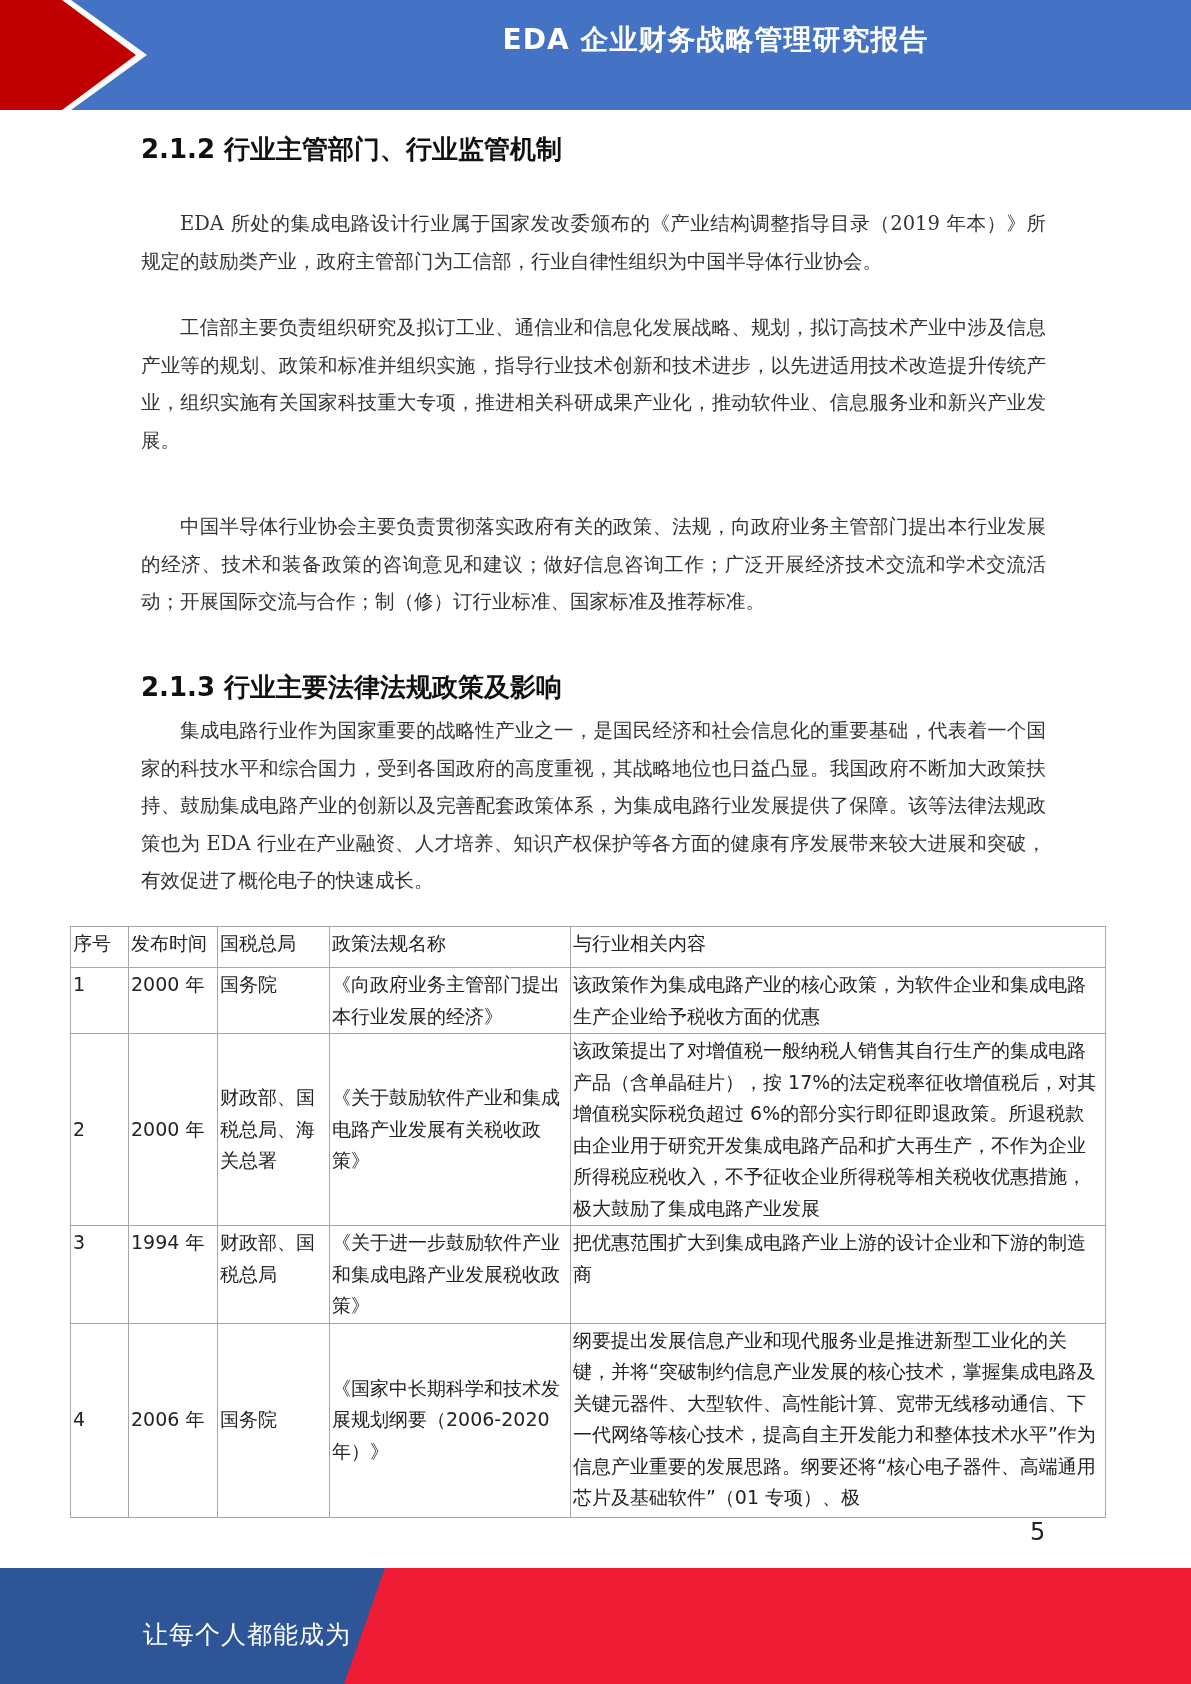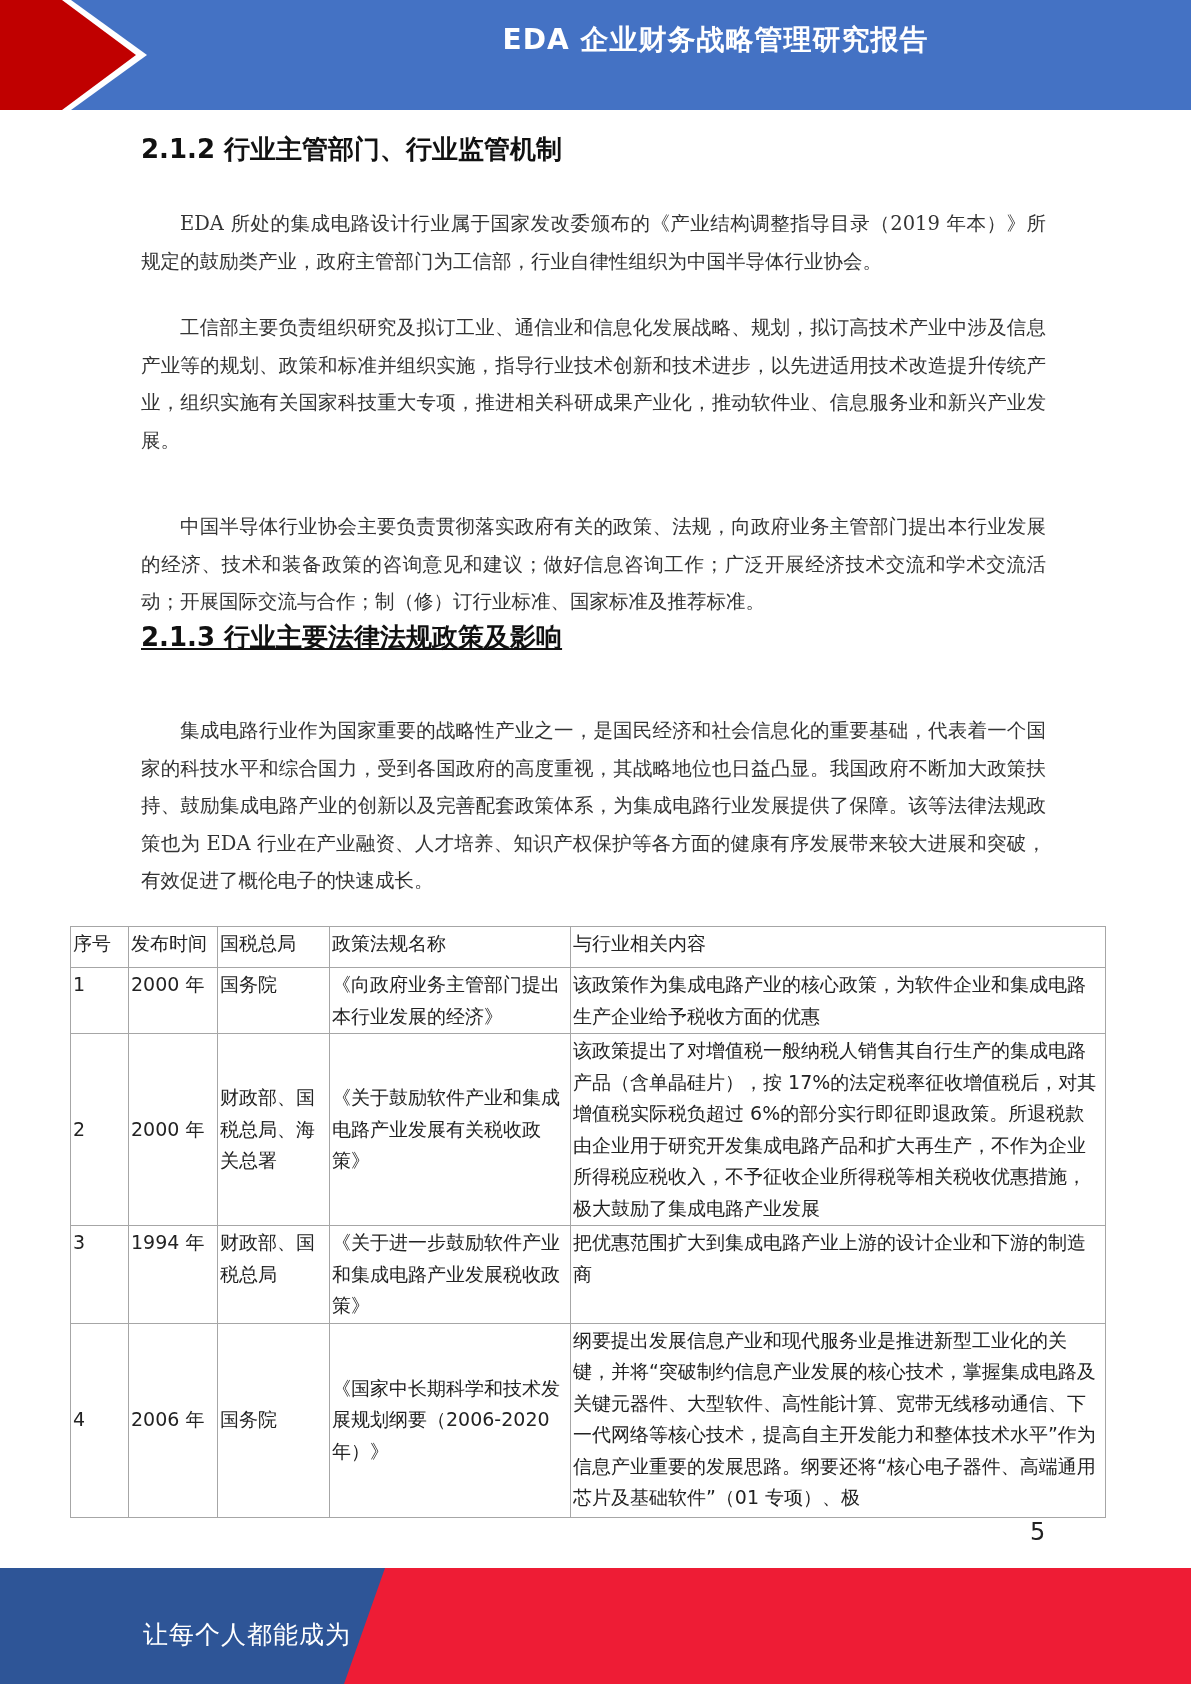--- a/index.html
+++ b/index.html
@@ -73,21 +73,21 @@
     <polygon points="0,0 62,0 136,55 62,110 0,110" fill="#c00000"></polygon>
   </svg>
   <div class="title">EDA 企业财务战略管理研究报告</div>
 </div>
 
 <div class="h2" style="top:132px;text-align:right;">2.1.2 行业主管部门、行业监管机制</div>
 <div class="para" style="top:205px;">EDA 所处的集成电路设计行业属于国家发改委颁布的《产业结构调整指导目录（2019 年本）》所规定的鼓励类产业，政府主管部门为工信部，行业自律性组织为中国半导体行业协会。</div>
 <div class="para" style="top:309px;">工信部主要负责组织研究及拟订工业、通信业和信息化发展战略、规划，拟订高技术产业中涉及信息产业等的规划、政策和标准并组织实施，指导行业技术创新和技术进步，以先进适用技术改造提升传统产业，组织实施有关国家科技重大专项，推进相关科研成果产业化，推动软件业、信息服务业和新兴产业发展。</div>
 <div class="para" style="top:496px;margin-top:12px;">中国半导体行业协会主要负责贯彻落实政府有关的政策、法规，向政府业务主管部门提出本行业发展的经济、技术和装备政策的咨询意见和建议；做好信息咨询工作；广泛开展经济技术交流和学术交流活动；开展国际交流与合作；制（修）订行业标准、国家标准及推荐标准。</div>
 
-<div class="h2" style="top:620px;text-decoration:underline;">2.1.3 行业主要法律法规政策及影响</div>
+<div class="h2" style="top:670px;">2.1.3 行业主要法律法规政策及影响</div>
 <div class="para" style="top:712px;">集成电路行业作为国家重要的战略性产业之一，是国民经济和社会信息化的重要基础，代表着一个国家的科技水平和综合国力，受到各国政府的高度重视，其战略地位也日益凸显。我国政府不断加大政策扶持、鼓励集成电路产业的创新以及完善配套政策体系，为集成电路行业发展提供了保障。该等法律法规政策也为 EDA 行业在产业融资、人才培养、知识产权保护等各方面的健康有序发展带来较大进展和突破，有效促进了概伦电子的快速成长。</div>
 
 <table class="policy">
   <thead>
     <tr style="height:41px;">
       <th class="col1">序号</th>
       <th class="col2">发布时间</th>
       <th class="col3">国税总局</th>
       <th class="col4">政策法规名称</th>
       <th class="col5">与行业相关内容</th>

